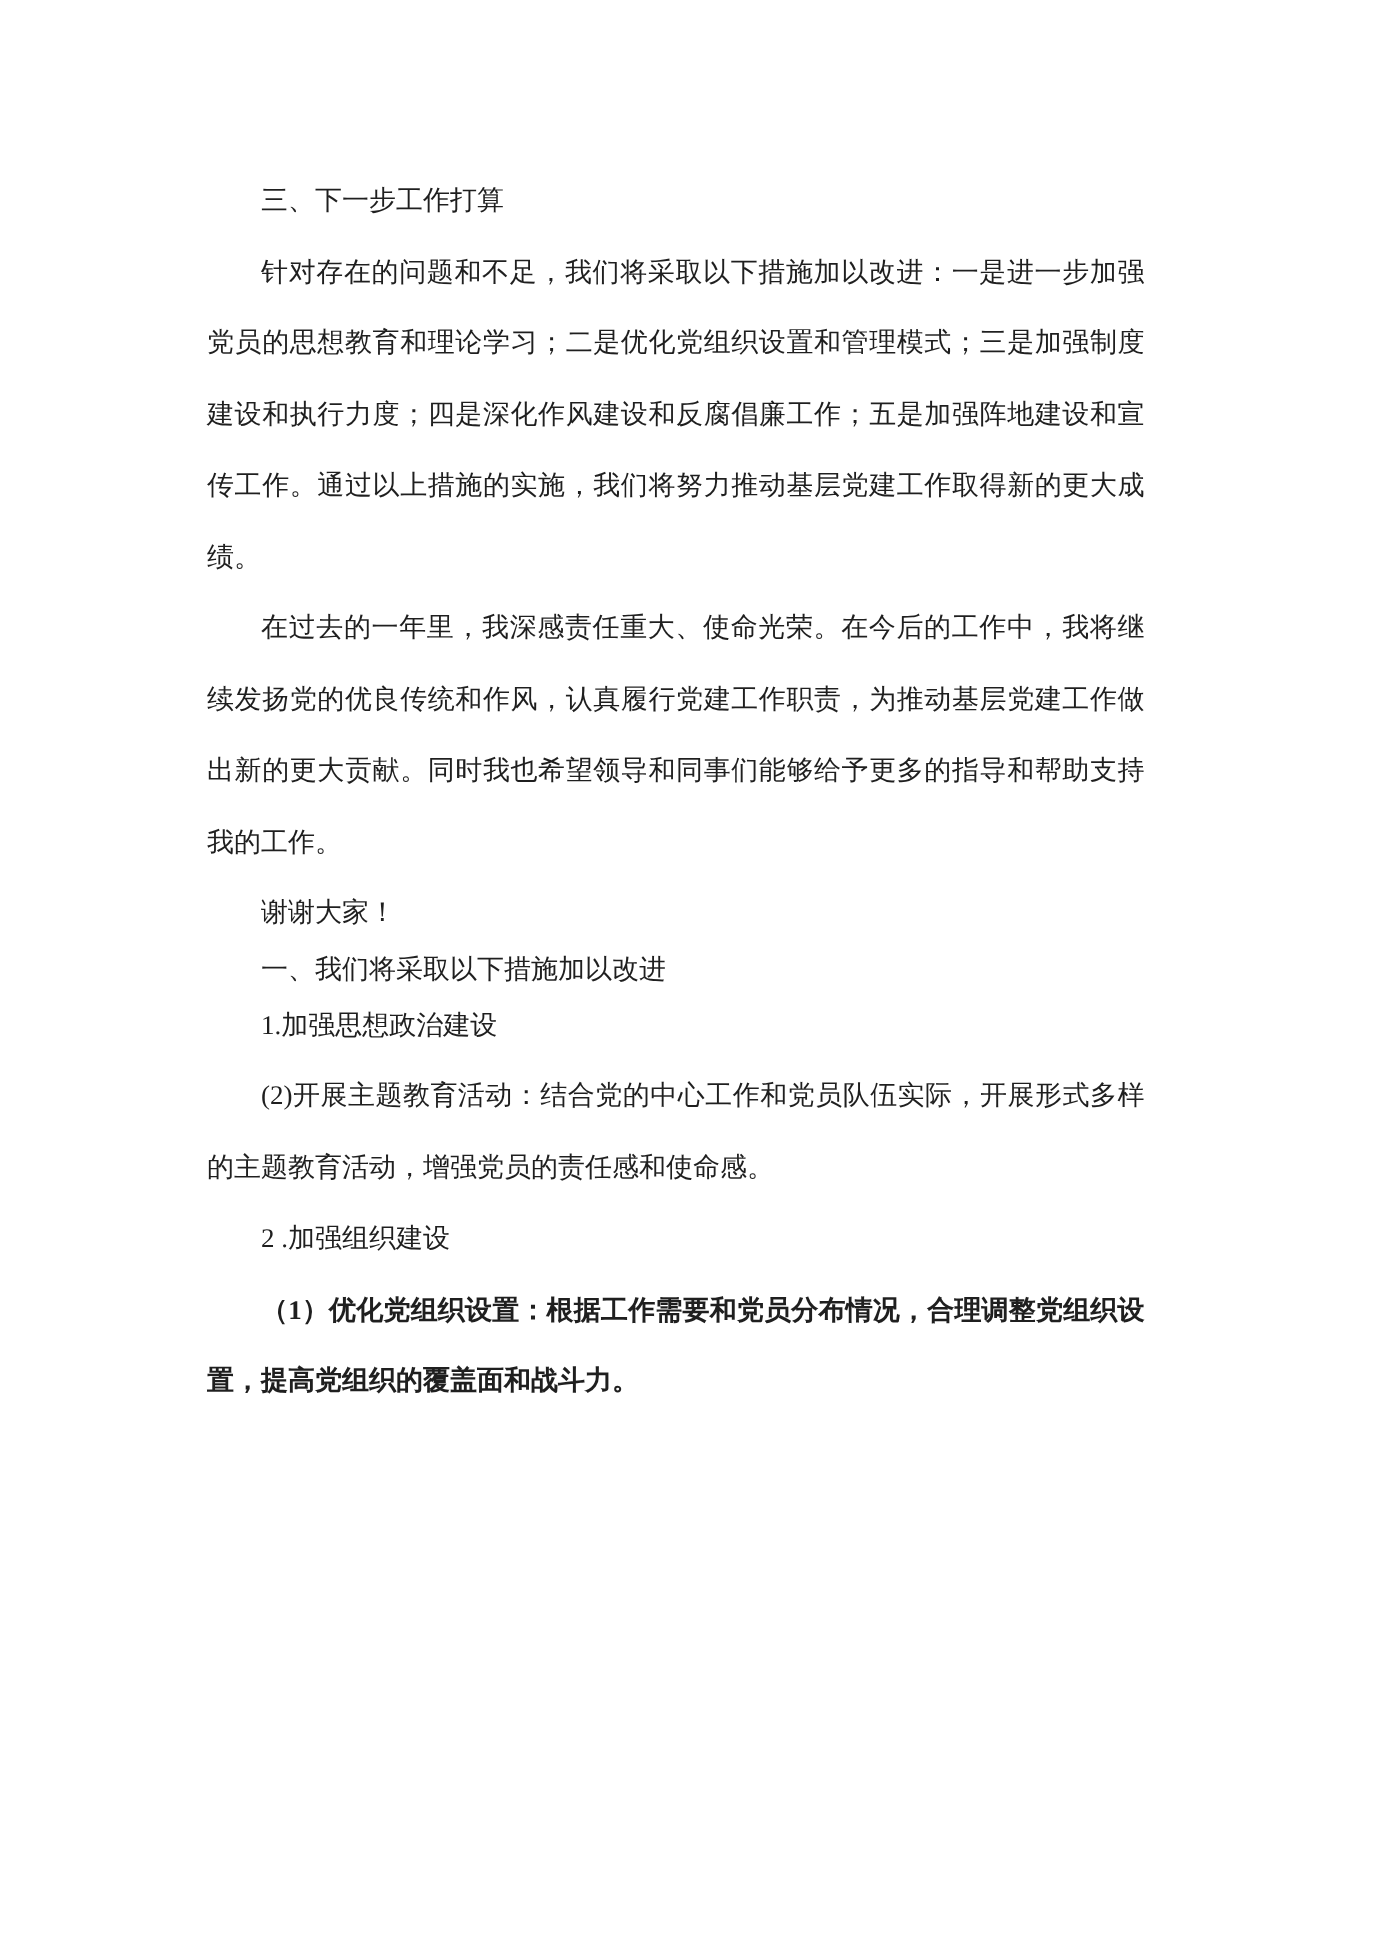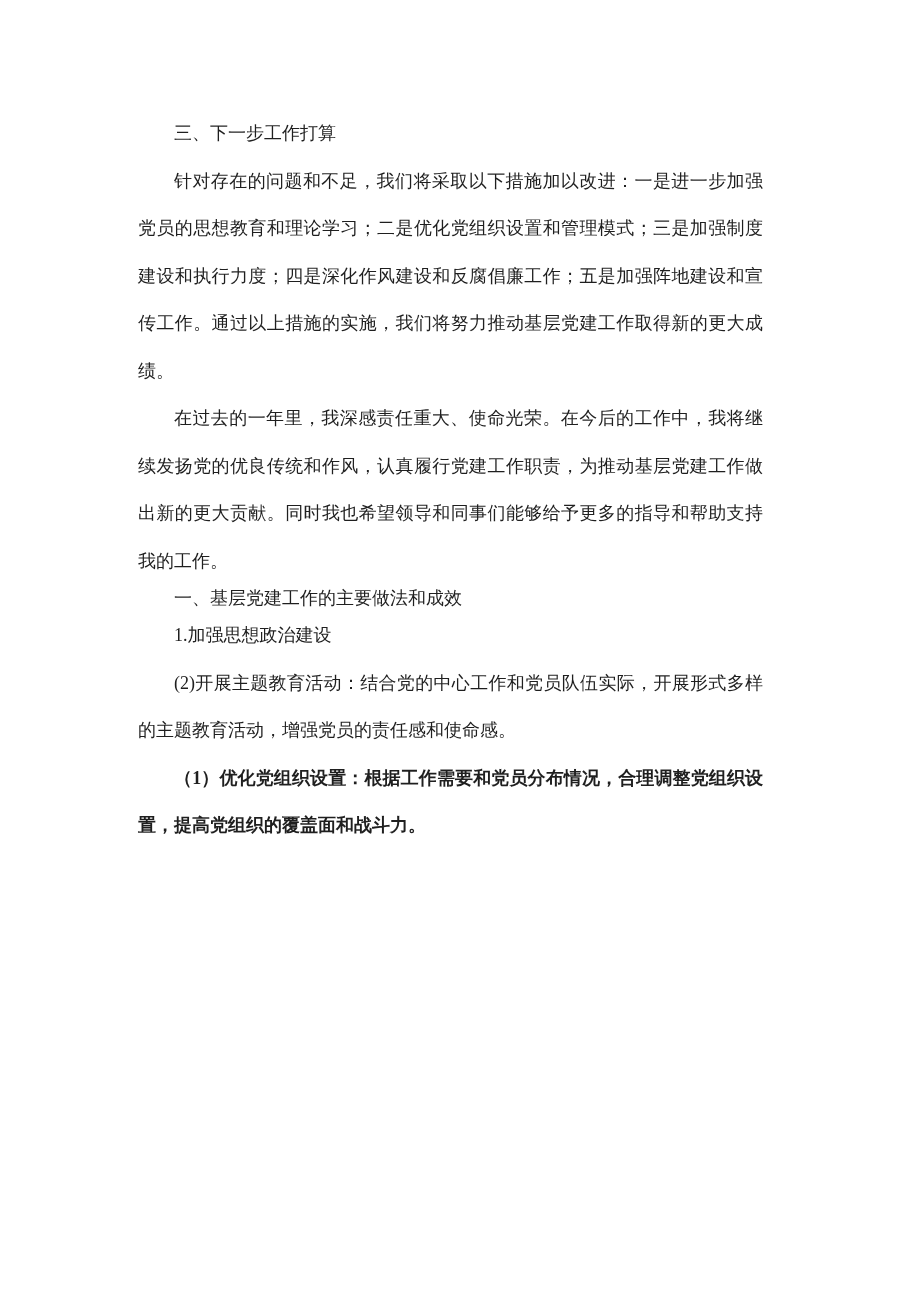--- a/index.html
+++ b/index.html
@@ -42,25 +42,27 @@
 </head>
 <body>
 
 <div class="page">
   <p class="ind">三、下一步工作打算</p>
 
   <p class="ind mt3">针对存在的问题和不足，我们将采取以下措施加以改进：一是进一步加强党员的思想教育和理论学习；二是优化党组织设置和管理模式；三是加强制度建设和执行力度；四是深化作风建设和反腐倡廉工作；五是加强阵地建设和宣传工作。通过以上措施的实施，我们将努力推动基层党建工作取得新的更大成绩。</p>
 
   <p class="ind mt2">在过去的一年里，我深感责任重大、使命光荣。在今后的工作中，我将继续发扬党的优良传统和作风，认真履行党建工作职责，为推动基层党建工作做出新的更大贡献。同时我也希望领导和同事们能够给予更多的指导和帮助支持我的工作。</p>
 
+  <p class="ind mt3">谢谢大家！</p>
 
 
-  <p class="ind tight">一、基层党建工作的主要做法和成效</p>
+  <p class="ind tight">一、我们将采取以下措施加以改进</p>
 
   <p class="ind mt8">1.加强思想政治建设</p>
 
 
   <p class="ind mt1">(2)开展主题教育活动：结合党的中心工作和党员队伍实际，开展形式多样的主题教育活动，增强党员的责任感和使命感。</p>
 
 
+  <p class="ind mt5">2 .加强组织建设</p>
 
   <p class="ind mt4">（1）优化党组织设置：根据工作需要和党员分布情况，合理调整党组织设置，提高党组织的覆盖面和战斗力。</p>
 </div>
 
 </body></html>

